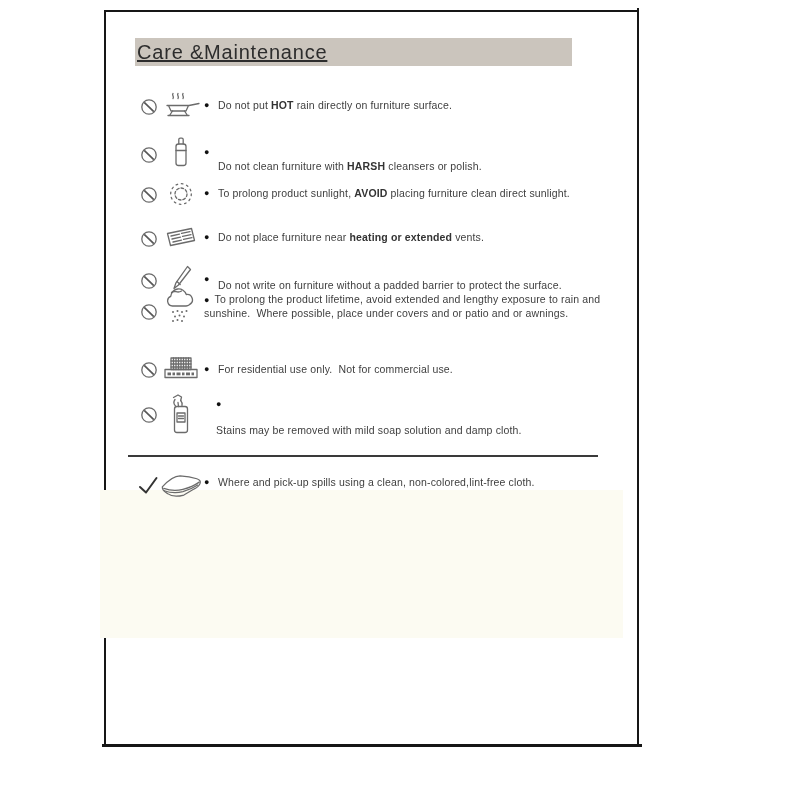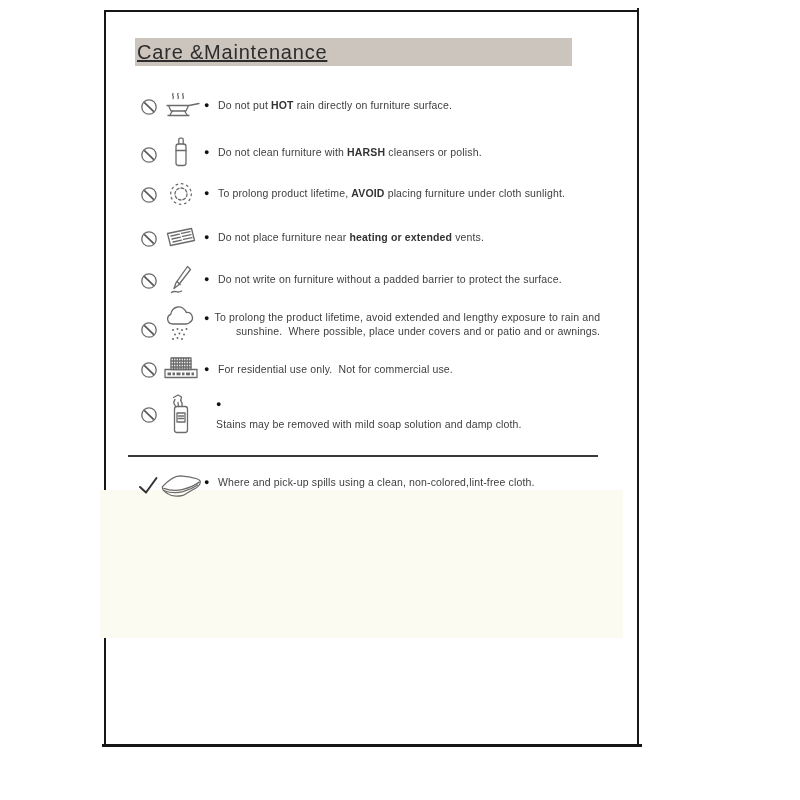--- a/index.html
+++ b/index.html
@@ -15,35 +15,35 @@
   #page-title{display:inline-block;margin:3px 0 0 2px;font-size:20px;letter-spacing:0.8px;
               color:#2d2d2d;text-decoration:underline;font-weight:400;}
   #separator{position:absolute;left:128px;top:455px;width:470px;height:2px;background:#3a3a3a;}
   .row{position:absolute;left:140px;display:flex;align-items:flex-start;}
   .no{width:18px;flex:0 0 18px;}
   .islot{width:46px;flex:0 0 46px;display:flex;justify-content:center;}
   .bullet{width:9px;flex:0 0 9px;font-size:9px;line-height:9px;color:#111;}
   .txt{margin-left:5px;font-size:10.5px;line-height:13px;letter-spacing:0.15px;white-space:pre-wrap;max-width:392px;}
   .txt b{font-weight:bold;color:#333;}
   .r1{top:92px}.r2{top:136px}.r3{top:179px}.r4{top:224px}.r5{top:263px}
-  .r6{top:305px}.r7{top:354px}.r8{top:392px}.r9{top:469px}
+  .r6{top:287px}.r7{top:354px}.r8{top:392px}.r9{top:469px}
   .r1 .no{margin-top:6px}.r1 .bullet{margin-top:9px}.r1 .txt{margin-top:7px}
-  .r2 .no{margin-top:10px}.r2 .bullet{margin-top:12px}.r2 .txt{margin-top:10px}
+  .r2 .no{margin-top:10px}.r2 .bullet{margin-top:12px}.r2 .txt{margin-top:24px}
   .r3 .no{margin-top:7px}.r3 .islot{margin-top:1px}.r3 .bullet{margin-top:10px}.r3 .txt{margin-top:8px}
   .r4 .no{margin-top:6px}.r4 .islot{margin-top:2px}.r4 .bullet{margin-top:9px}.r4 .txt{margin-top:7px}
-  .r5 .no{margin-top:9px}.r5 .islot{margin-top:1px}.r5 .bullet{margin-top:12px}.r5 .txt{margin-top:10px}
+  .r5 .no{margin-top:9px}.r5 .islot{margin-top:1px}.r5 .bullet{margin-top:12px}.r5 .txt{margin-top:16px}
   .r6 .no{margin-top:16px}.r6 .islot{margin-top:1px}
   .r6 .txt6{margin-left:0;margin-top:6px;font-size:10.5px;line-height:13px;letter-spacing:0.15px;white-space:pre-wrap;}
   .r6 .bullet-in{font-size:9px;color:#111;margin-right:5px;}
-  .r6 .l2{display:block;text-align:right;}
+  .r6 .l2{display:block;}
   .r7 .no{margin-top:7px}.r7 .islot{margin-top:2px}.r7 .bullet{margin-top:11px}.r7 .txt{margin-top:9px}
   .r8 .no{margin-top:14px}.r8 .islot{margin-top:1px}
   .r8 .col{display:flex;flex-direction:column;margin-left:12px;}
   .r8 .col .bullet{margin-top:8px;}
-  .r8 .col .txt{margin-left:0;margin-top:9px;}
+  .r8 .col .txt{margin-left:0;margin-top:15px;}
   .r9 .check{width:20px;flex:0 0 20px;margin-top:6px;margin-left:-2px;}
   .r9 .islot{margin-top:2px}.r9 .bullet{margin-top:9px}.r9 .txt{margin-top:7px}
   svg{display:block;}
   .ic{stroke:#6b6b6b;fill:none;stroke-width:1.3;stroke-linecap:round;stroke-linejoin:round;}
   .icf{fill:#6b6b6b;stroke:none;}
 </style>
 </head>
 <body>
 
 <div id="stage">
@@ -101,21 +101,21 @@
           <line x1="4.2" y1="4.4" x2="13.8" y2="13.6" stroke="#575757" stroke-width="1.7"></line>
         </svg>
     </span>
     <span class="islot">
       <svg width="28" height="28" viewBox="0 0 28 28">
         <circle class="ic" cx="14" cy="14" r="6" stroke-width="1.5" stroke-dasharray="2.6 2"></circle>
         <circle class="ic" cx="14" cy="14" r="10.3" stroke-width="1.9" stroke-dasharray="1.6 3.8"></circle>
       </svg>
     </span>
     <span class="bullet">●</span>
-    <span class="txt"><span>To prolong product lifetime, </span><b>AVOID</b><span> placing furniture under cloth sunlight.</span></span>
+    <span class="txt"><span>To prolong product sunlight, </span><b>AVOID</b><span> placing furniture clean direct sunlight.</span></span>
   </div>
 
   <div class="row r4">
     <span class="no">
       <svg width="18" height="18" viewBox="0 0 18 18">
           <circle class="ic" cx="9" cy="9" r="7.2" stroke-width="1.7" stroke="#575757"></circle>
           <line x1="4.2" y1="4.4" x2="13.8" y2="13.6" stroke="#575757" stroke-width="1.7"></line>
         </svg>
     </span>
     <span class="islot">

